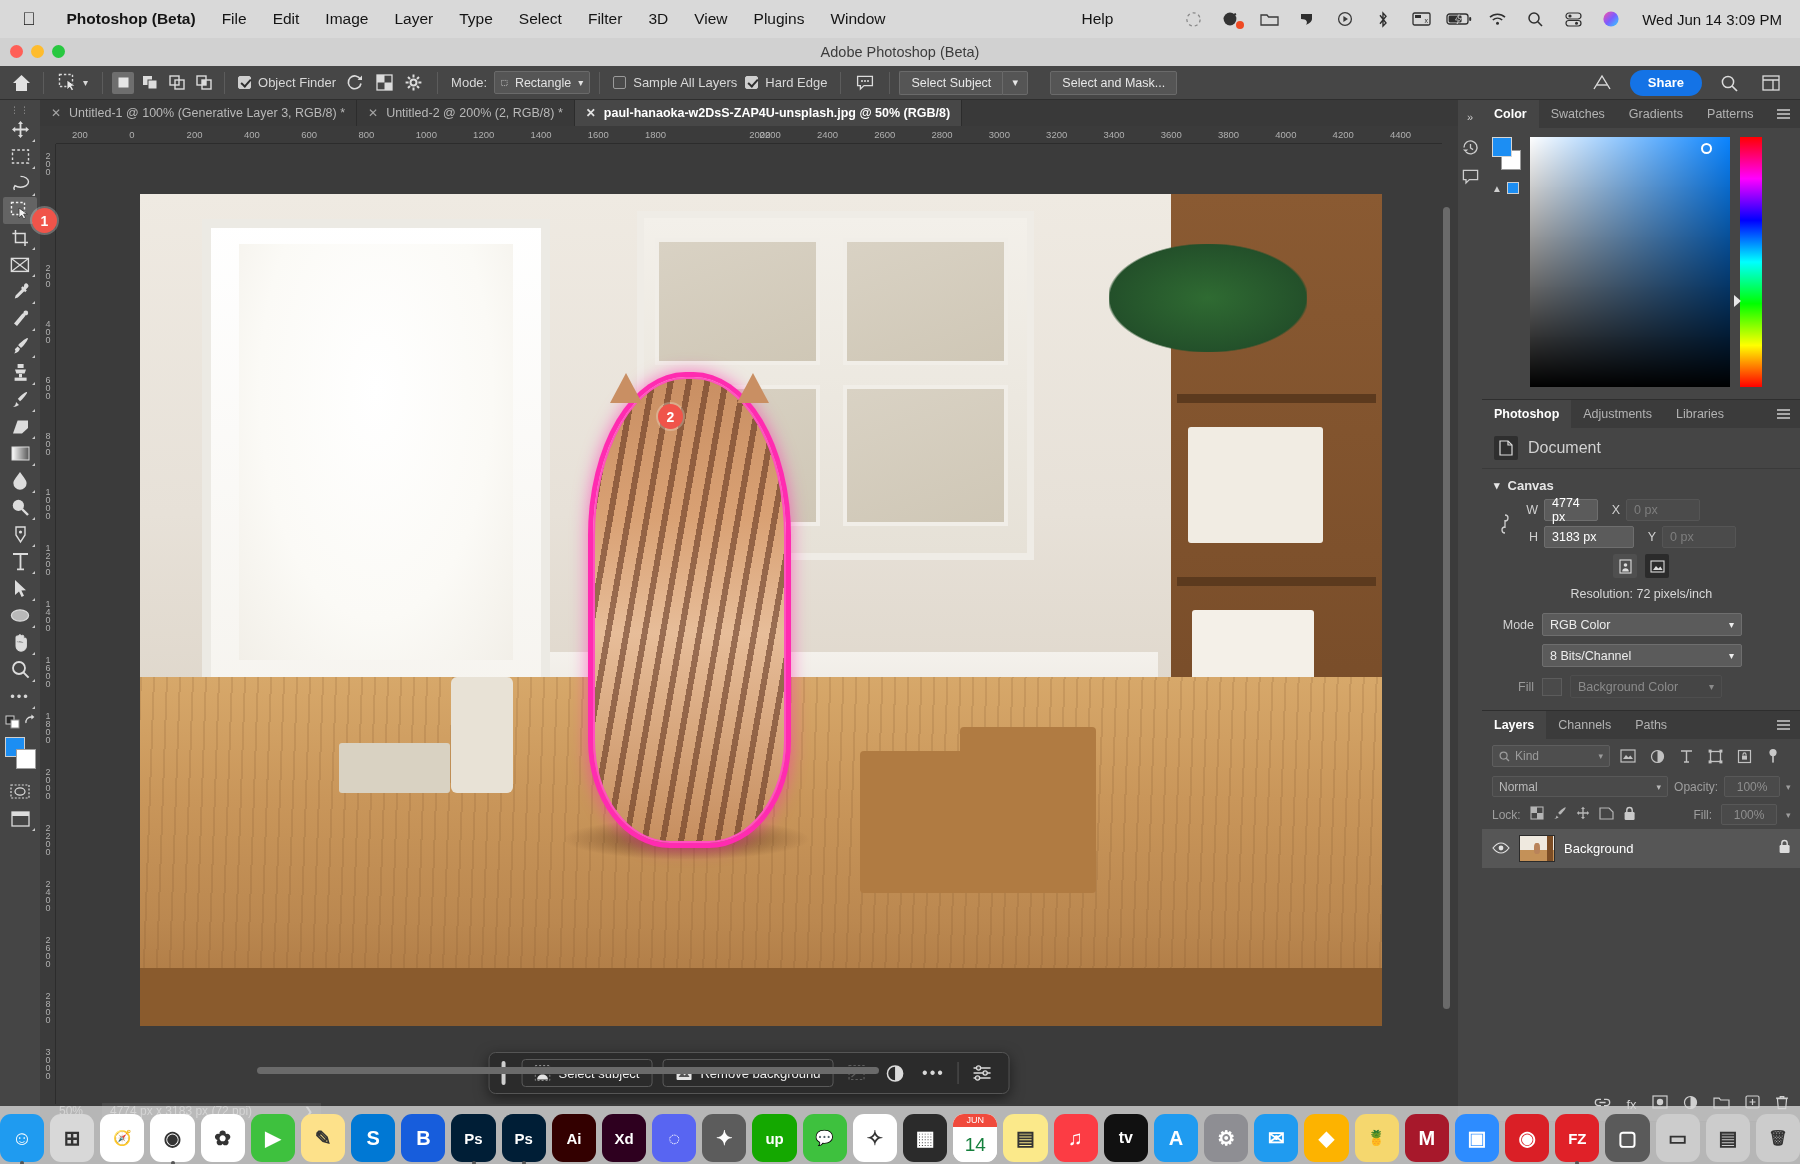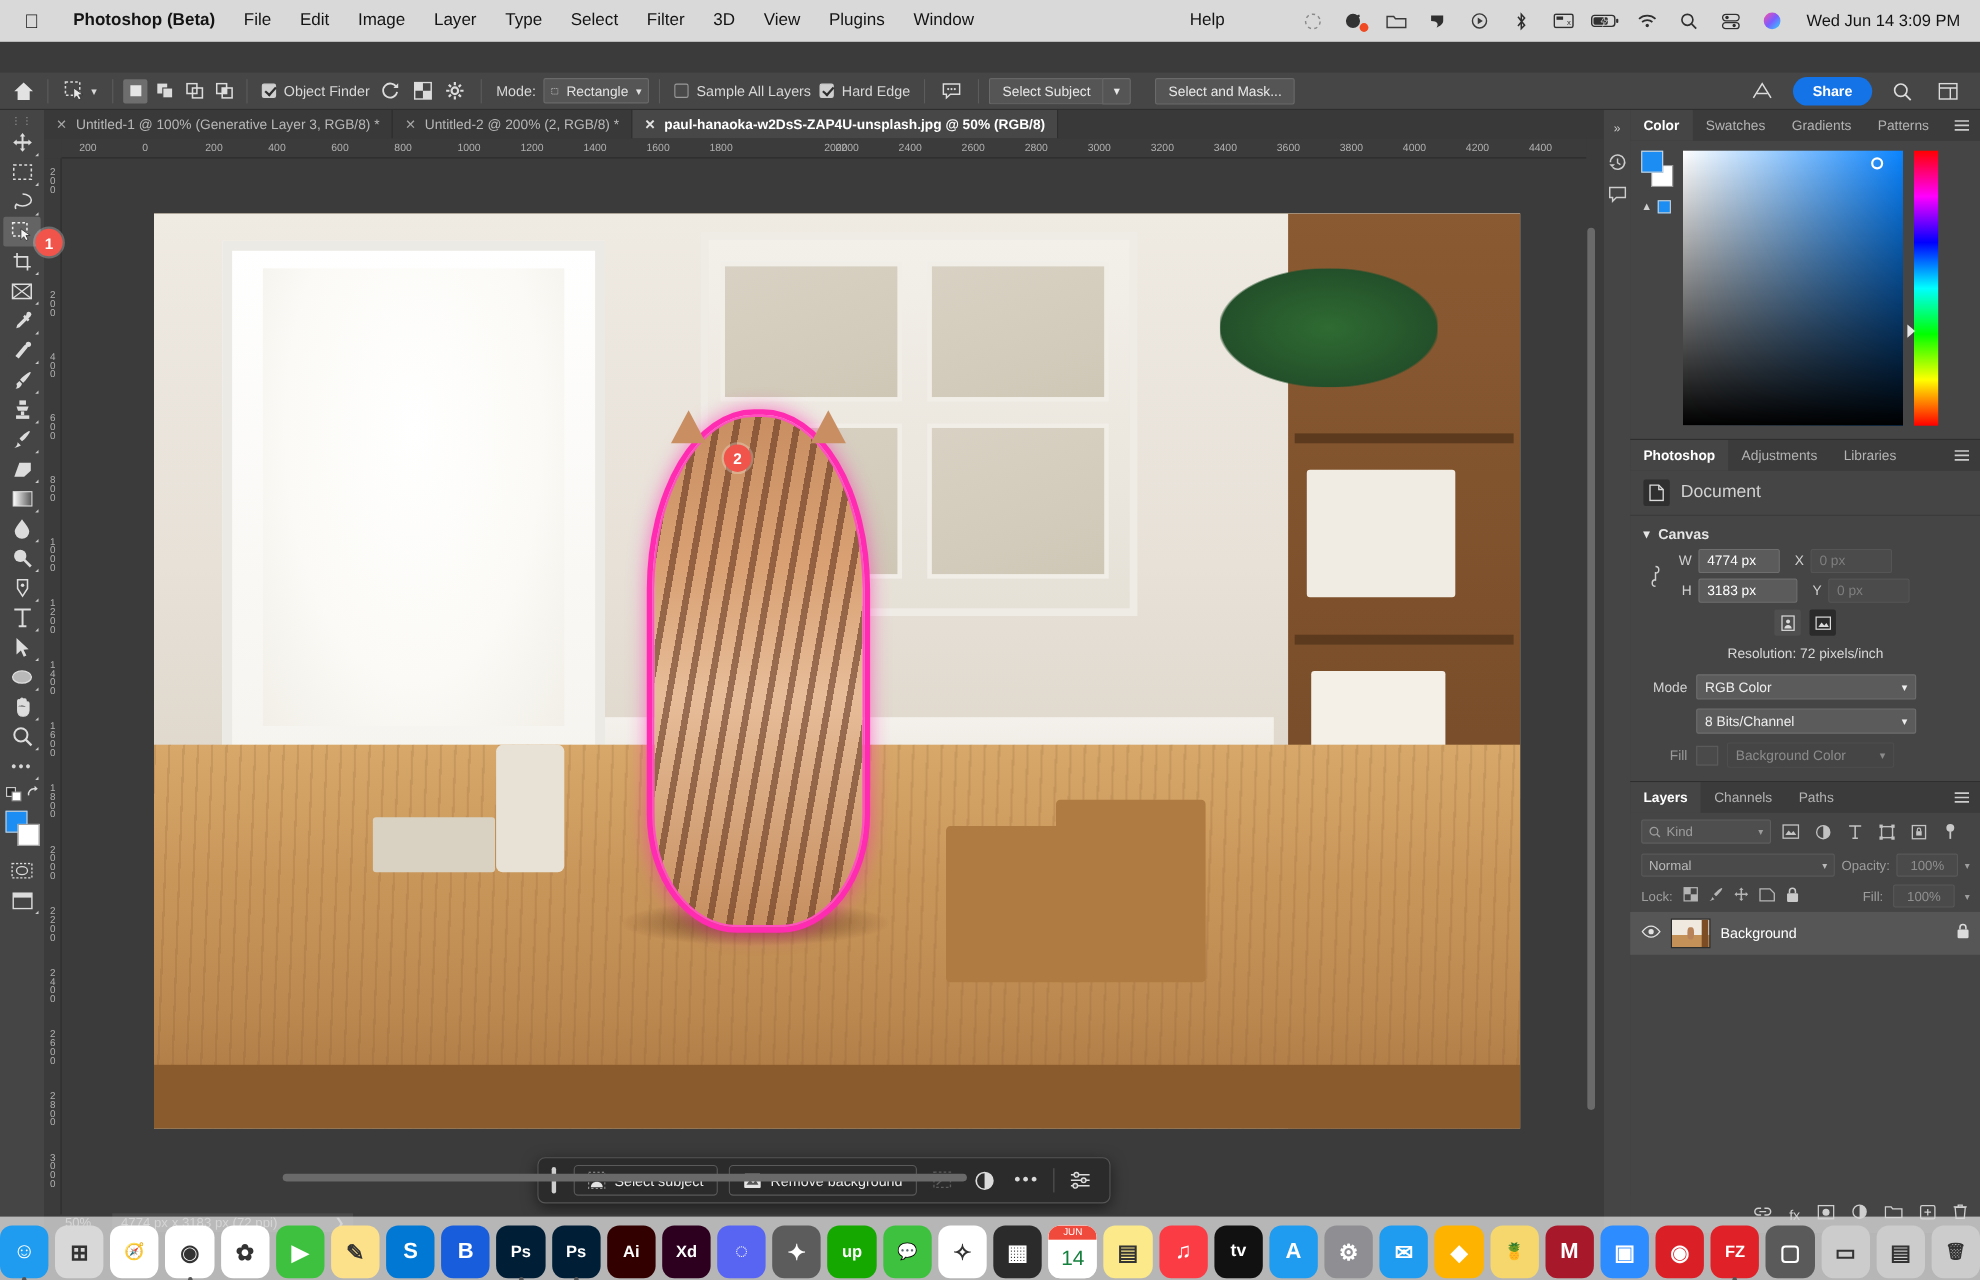--- a/index.html
+++ b/index.html
@@ -365,20 +365,28 @@
               <stop offset=".5" stop-color="#7b5cff"></stop>
               <stop offset="1" stop-color="#2bd6ff"></stop>
             </linearGradient>
           </defs>
           <circle cx="9" cy="9" r="7.6" fill="url(#sg)"></circle>
         </svg>
     </div>
     <div class="clock">Wed Jun 14  3:09 PM</div>
   </div>
 
+  <div class="titlebar">
+    <div class="traffic">
+      <i style="background:#ff5f57"></i>
+      <i style="background:#febc2e"></i>
+      <i style="background:#28c840"></i>
+    </div>
+    <div>Adobe Photoshop (Beta)</div>
+  </div>
 
   <div class="optionsbar">
     <div class="homeicon">
       <svg width="19" height="18" viewBox="0 0 19 18">
           <path d="M9.5 1 L18 9 h-3 v8 H4 V9 H1z" fill="#e2e2e2"></path>
         </svg>
     </div>
     <div class="ob-sep"></div>
     <div class="toolchip">
       <svg width="20" height="19" viewBox="0 0 20 19">
@@ -917,21 +925,21 @@
         <div style="display:flex;align-items:center;padding:2px 12px 0 12px;gap:6px">
           <div style="width:22px;display:flex;justify-content:center">
             <svg width="12" height="26" viewBox="0 0 12 26">
                 <path d="M6 4 a3 3 0 0 1 0 6 M6 16 a3 3 0 0 0 0 6" fill="none" stroke="#cfcfcf" stroke-width="1.3"></path>
                 <path d="M6 9v8" stroke="#cfcfcf" stroke-width="1.3"></path>
               </svg>
           </div>
           <div style="flex:1 1 auto">
             <div style="display:flex;align-items:center;gap:6px;margin-bottom:5px">
               <span class="lbl">W</span>
-              <span class="field" style="width:74px">4774 px</span>
+              <span class="field" style="width:54px">4774 px</span>
               <span class="lbl">X</span>
               <span class="field empty" style="width:74px">0 px</span>
             </div>
             <div style="display:flex;align-items:center;gap:6px">
               <span class="lbl">H</span>
               <span class="field" style="width:90px">3183 px</span>
               <span class="lbl">Y</span>
               <span class="field empty" style="width:74px">0 px</span>
             </div>
           </div>

